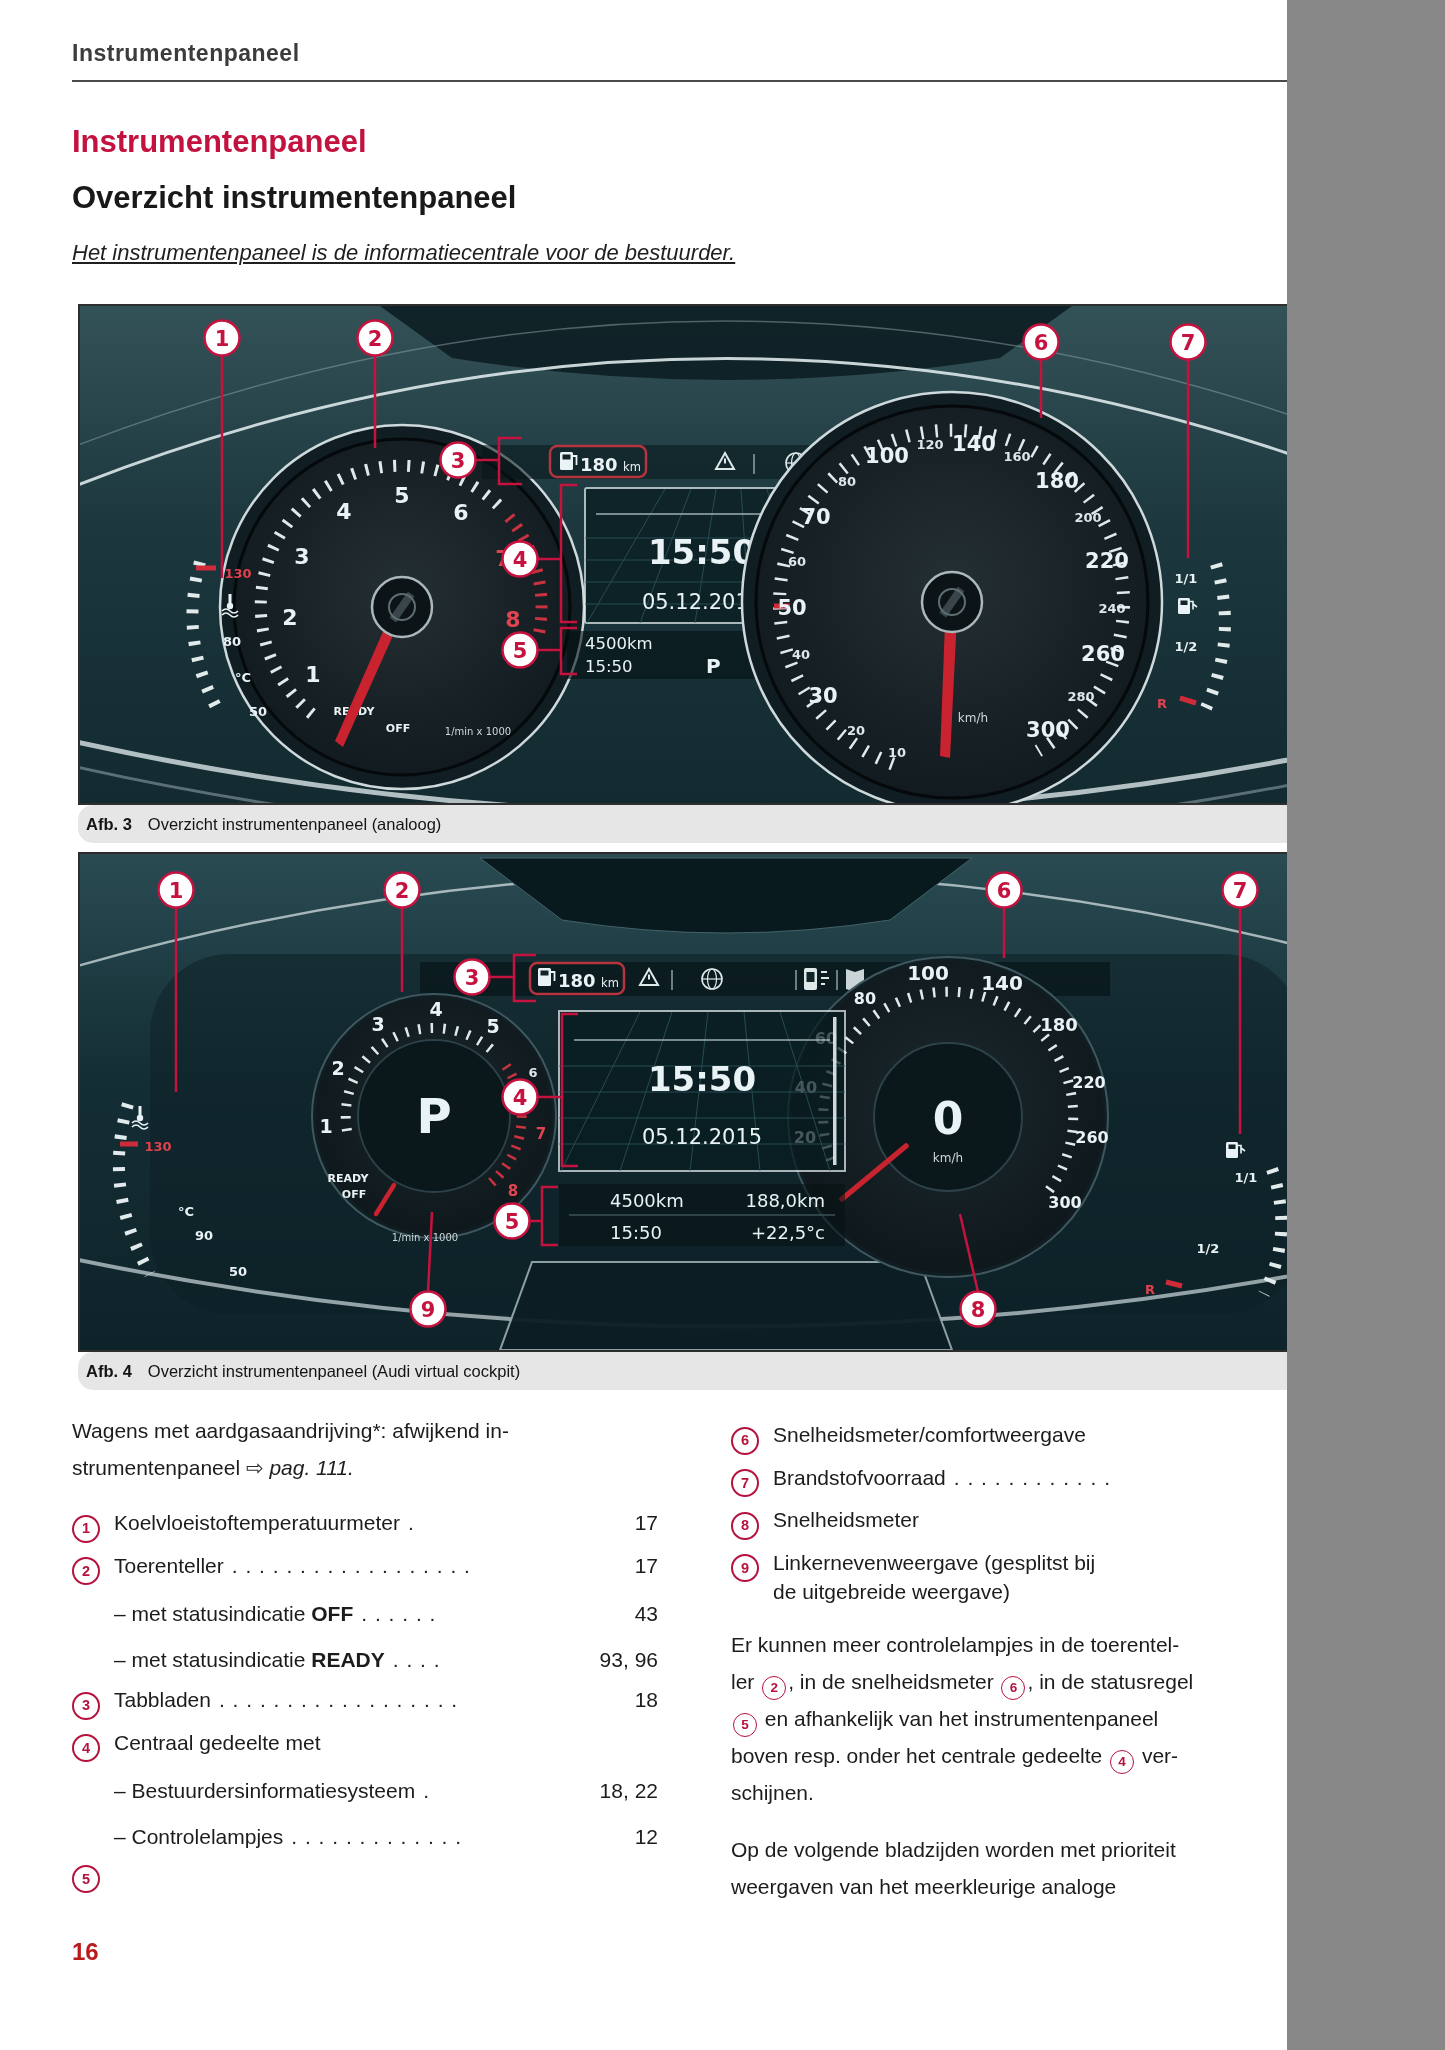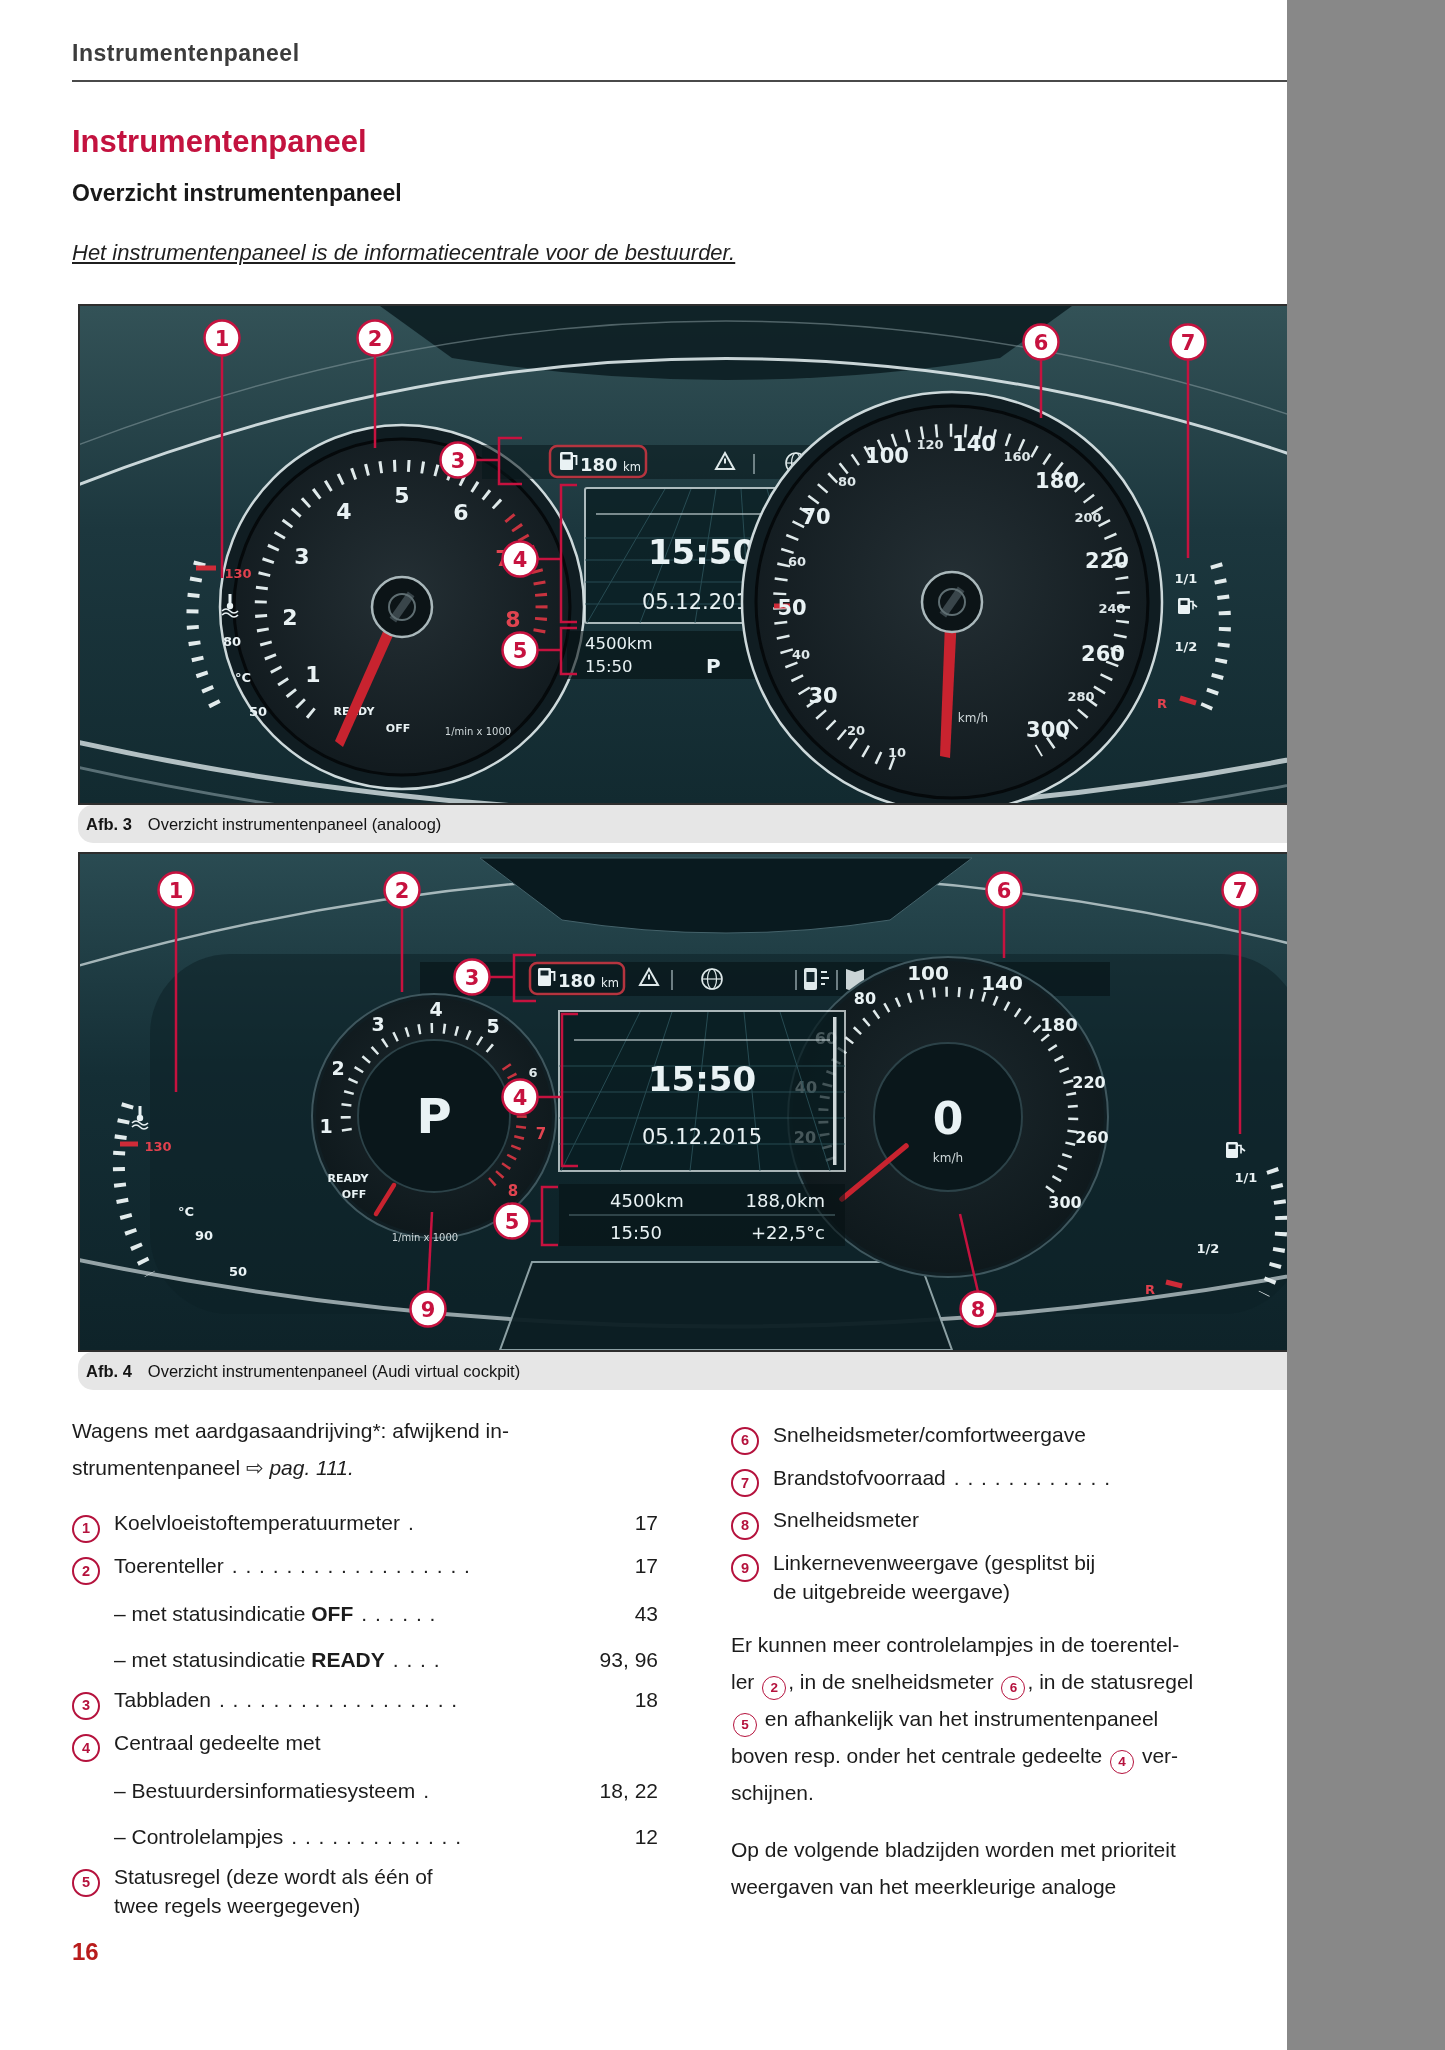--- a/index.html
+++ b/index.html
@@ -1,21 +1,21 @@
 <!DOCTYPE html>
 <html><head>
 <meta charset="utf-8">
 <style>
   html,body{margin:0;padding:0;background:#888;}
   .page{position:relative;width:1287px;height:2050px;background:#ffffff;overflow:hidden;
         font-family:"Liberation Sans",sans-serif;color:#1c1c1c;}
   .runhead{position:absolute;left:72px;top:40px;font-size:23px;font-weight:bold;color:#3c3c3c;letter-spacing:.5px;}
   .rule{position:absolute;left:72px;top:80px;width:1301px;height:2px;background:#4a4a4a;}
   .h1red{position:absolute;left:72px;top:124px;font-size:31px;font-weight:bold;color:#c3123f;}
-  .h2blk{position:absolute;left:72px;top:180px;font-size:23px;font-weight:bold;color:#191919;}
+  .h2blk{position:absolute;left:72px;top:180px;font-size:31px;font-weight:bold;color:#191919;}
   .lead{position:absolute;left:72px;top:240px;font-size:22px;font-style:italic;color:#1f1f1f;text-decoration:underline;}
   .fig{position:absolute;left:78px;width:1292px;border:2px solid #2e2e2e;box-sizing:content-box;background:#15262b;}
   #fig1{top:304px;height:497px;}
   #fig2{top:852px;height:496px;}
   .figcap{position:absolute;left:78px;width:1296px;height:38px;background:#e6e6e6;color:#141414;
           font-size:16.5px;display:flex;align-items:center;padding-left:8px;box-sizing:border-box;border-radius:15px;}
   #cap1{top:805px;} #cap2{top:1352px;align-items:center;}
   .capb{font-weight:bold;margin-right:16px;}
   svg{display:block;}
   svg text{font-family:"DejaVu Sans","Liberation Sans",sans-serif;fill:#e9f2f4;}
@@ -534,21 +534,20 @@
           <span class="pg">18, 22</span>
         </div>
         <div class="lrow sub">
           <span class="cnum none"></span>
           <span class="lbl">– Controlelampjes</span>
           <span class="dots">. . . . . . . . . . . . .</span>
           <span class="pg">12</span>
         </div>
         <div class="lrow">
           <span class="cnum">5</span>
-          <span class="lbl">Statusregel (deze wordt als één of<br>twee regels weergegeven)</span>
         </div>
       </div>
   </div>
 
   <div class="col" id="rcol">
     <div>
         <div class="lrow">
           <span class="cnum">6</span>
           <span class="lbl">Snelheidsmeter/comfortweergave</span>
         </div>

